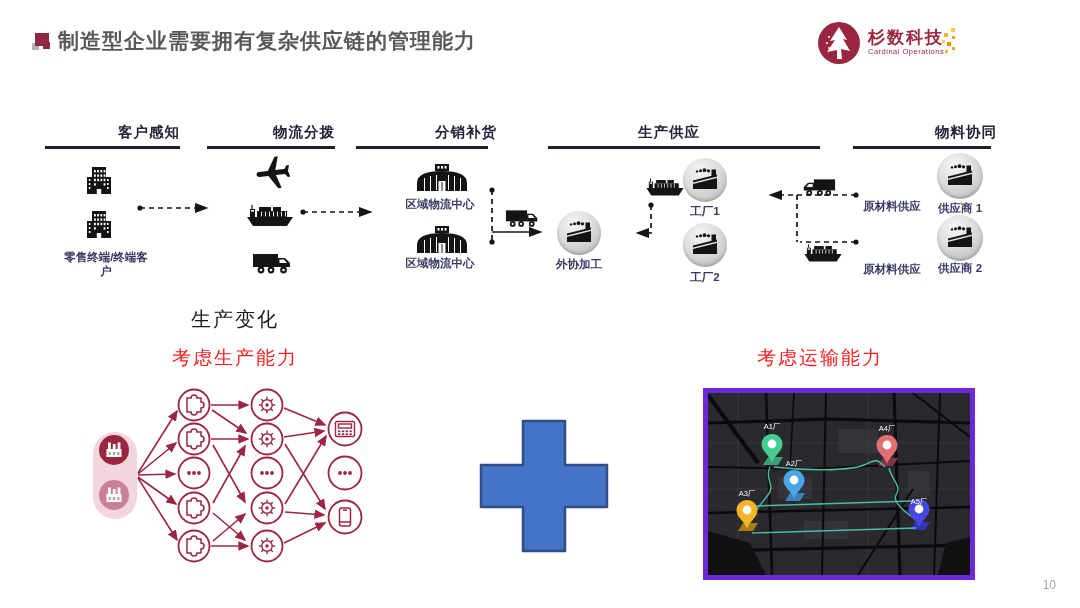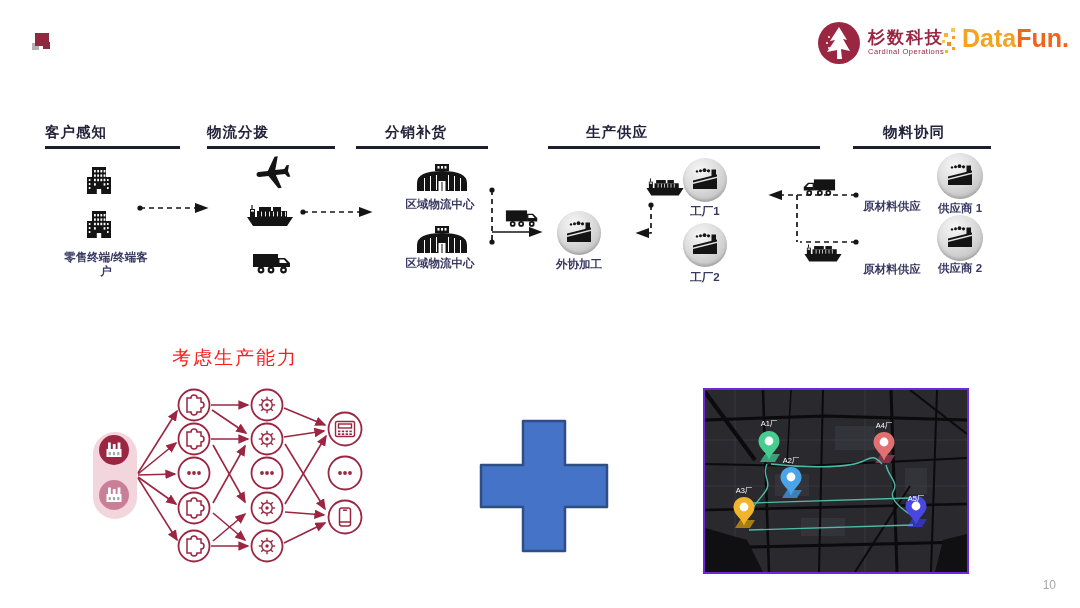--- a/index.html
+++ b/index.html
@@ -4,64 +4,64 @@
 <style>
   html,body{margin:0;padding:0;background:#fff;}
   body{font-family:"Liberation Sans","DejaVu Sans",sans-serif;}
   .slide{position:relative;width:1080px;height:608px;background:#fff;overflow:hidden;}
   .abs{position:absolute;}
   .page-title{position:absolute;left:58px;top:27px;font-size:21px;font-weight:600;color:#595959;letter-spacing:1px;}
   .logo-cn{position:absolute;left:868px;top:26px;font-size:17px;font-weight:bold;color:#9B2641;letter-spacing:2px;}
   .logo-sub{position:absolute;left:868px;top:47px;font-size:7.5px;color:#9B2641;letter-spacing:.5px;}
   .datafun{position:absolute;left:962px;top:24px;font-size:25px;font-weight:bold;}
   .df1{color:#F5A31F;} .df2{color:#F2641C;}
-  .col-head{position:absolute;top:123px;height:18px;font-weight:bold;font-size:14.5px;color:#23233B;text-align:left;letter-spacing:1px;}
+  .col-head{position:absolute;top:123px;height:18px;font-weight:bold;font-size:14.5px;color:#23233B;text-align:right;letter-spacing:1px;}
   .col-line{position:absolute;top:146px;height:3px;background:#1E1E30;}
   .flabel{position:absolute;font-weight:bold;font-size:11.5px;color:#383863;text-align:center;line-height:1.25;}
   .gcircle{position:absolute;border-radius:50%;background:radial-gradient(circle at 38% 28%,#f6f6f6 0%,#dcdcdc 45%,#b3b3b3 100%);display:flex;align-items:center;justify-content:center;box-shadow:inset 0 -2px 3px rgba(0,0,0,.18);}
   .mid-title{position:absolute;font-size:20px;color:#1a1a1a;text-align:center;letter-spacing:2px;}
   .mid-sub{position:absolute;font-size:19px;color:#FB1D1D;text-align:center;letter-spacing:2px;}
-  .map{position:absolute;left:703px;top:388px;width:262px;height:182px;background:#29292E;border:2px solid #6d28d9;}
+  .map{position:absolute;left:703px;top:388px;width:262px;height:182px;background:#29292E;border:5px solid #6d28d9;}
   .map .roads{position:absolute;left:0;top:0;z-index:0;}
   .map .routes{position:absolute;left:0;top:0;z-index:2;}
   .pin-base{position:absolute;z-index:1;}
   .map-pin{position:absolute;z-index:3;}
   .pin-label{position:absolute;z-index:4;color:#fff;font-size:7.5px;text-align:center;width:30px;}
   .pagenum{position:absolute;right:24px;bottom:16px;color:#A8A8A8;font-size:12px;}
 </style>
 </head>
 <body>
 
 <div class="slide">
 
   <div class="abs" style="left:31px;top:33px;width:22px;height:18px;">
     <div style="position:absolute;left:1px;top:10px;width:7px;height:7px;background:#B8B0B4;"></div>
     <div style="position:absolute;left:4px;top:0;width:14px;height:13px;background:#8E2A3F;"></div>
     <div style="position:absolute;left:12px;top:9px;width:7px;height:7px;background:#8E2A3F;"></div>
   </div>
+  <div class="page-title">制造型企业需要拥有复杂供应链的管理能力</div>
 
   <svg class="abs" style="left:817px;top:21px;" width="44" height="44" viewBox="0 0 44 44">
     <circle cx="22" cy="22" r="21" fill="#9B2641"></circle>
     <polygon points="22,6 13,20 18,19 10,31 20,29 20,38 25,38 24,28 33,30 26,18 30,19" fill="#fff"></polygon>
     <circle cx="12" cy="16" r="1" fill="#fff"></circle>
       <circle cx="10" cy="22" r="1" fill="#fff"></circle>
       <circle cx="12" cy="27" r="1" fill="#fff"></circle>
   </svg>
   <div class="logo-cn">杉数科技</div>
   <div class="logo-sub">Cardinal Operations</div>
   <svg class="abs" style="left:942px;top:28px;" width="18" height="28" viewBox="0 0 18 28">
     <rect x="9" y="0" width="4" height="4" fill="#F7C948"></rect>
     <rect x="2" y="5" width="4" height="4" fill="#F7B32B"></rect>
     <rect x="10" y="8" width="3" height="3" fill="#F59E22"></rect>
     <rect x="0" y="12" width="3" height="3" fill="#F7C948"></rect>
     <rect x="5" y="14" width="4" height="4" fill="#F28C18"></rect>
     <rect x="10" y="19" width="3" height="3" fill="#F59E22"></rect>
     <rect x="3" y="22" width="3" height="3" fill="#F7B32B"></rect>
   </svg>
-  <div class="datafun"><span class="df1">Data</span><span class="df2">Fun.</span></div>
 
   <div class="col-head" style="left:45px;width:135px;">客户感知</div>
   <div class="col-head" style="left:207px;width:128px;">物流分拨</div>
   <div class="col-head" style="left:385px;width:112px;">分销补货</div>
   <div class="col-head" style="left:586px;width:114px;">生产供应</div>
   <div class="col-head" style="left:883px;width:114px;">物料协同</div>
   <div class="col-line" style="left:45px;width:135px;"></div>
   <div class="col-line" style="left:207px;width:128px;"></div>
   <div class="col-line" style="left:356px;width:132px;"></div>
   <div class="col-line" style="left:548px;width:272px;"></div>
@@ -364,21 +364,23 @@
         <rect x="21.5" y="1.5" width="4.5" height="7"></rect>
         <circle cx="18.5" cy="2.8" r="1.6"></circle>
           <circle cx="14.5" cy="2.2" r="1.9"></circle>
           <circle cx="10.5" cy="2.8" r="1.5"></circle>
           <circle cx="7" cy="3.4" r="1.2"></circle>
       </g>
     </svg>
   </div>
   <div class="flabel" style="left:932px;top:261px;width:56px;">供应商 2</div>
 
+  <div class="mid-title" style="left:160px;top:306px;width:150px;">生产变化</div>
   <div class="mid-sub" style="left:150px;top:345px;width:170px;">考虑生产能力</div>
+  <div class="mid-sub" style="left:735px;top:345px;width:170px;">考虑运输能力</div>
 
   <svg class="abs" style="left:80px;top:385px;" width="300" height="195" viewBox="0 0 300 195" xmlns="http://www.w3.org/2000/svg" xmlns:xlink="http://www.w3.org/1999/xlink">
     <defs>
       <marker id="am" markerWidth="8" markerHeight="8" refX="6" refY="3" orient="auto">
           <path d="M0,0 L7,3 L0,6 Z" fill="#9B2641"></path>
         </marker>
       <g id="wfac">
         <g fill="#fff">
             <rect x="-7.5" y="-1" width="15" height="8"></rect>
             <rect x="-6" y="-7.5" width="2.8" height="7"></rect>

